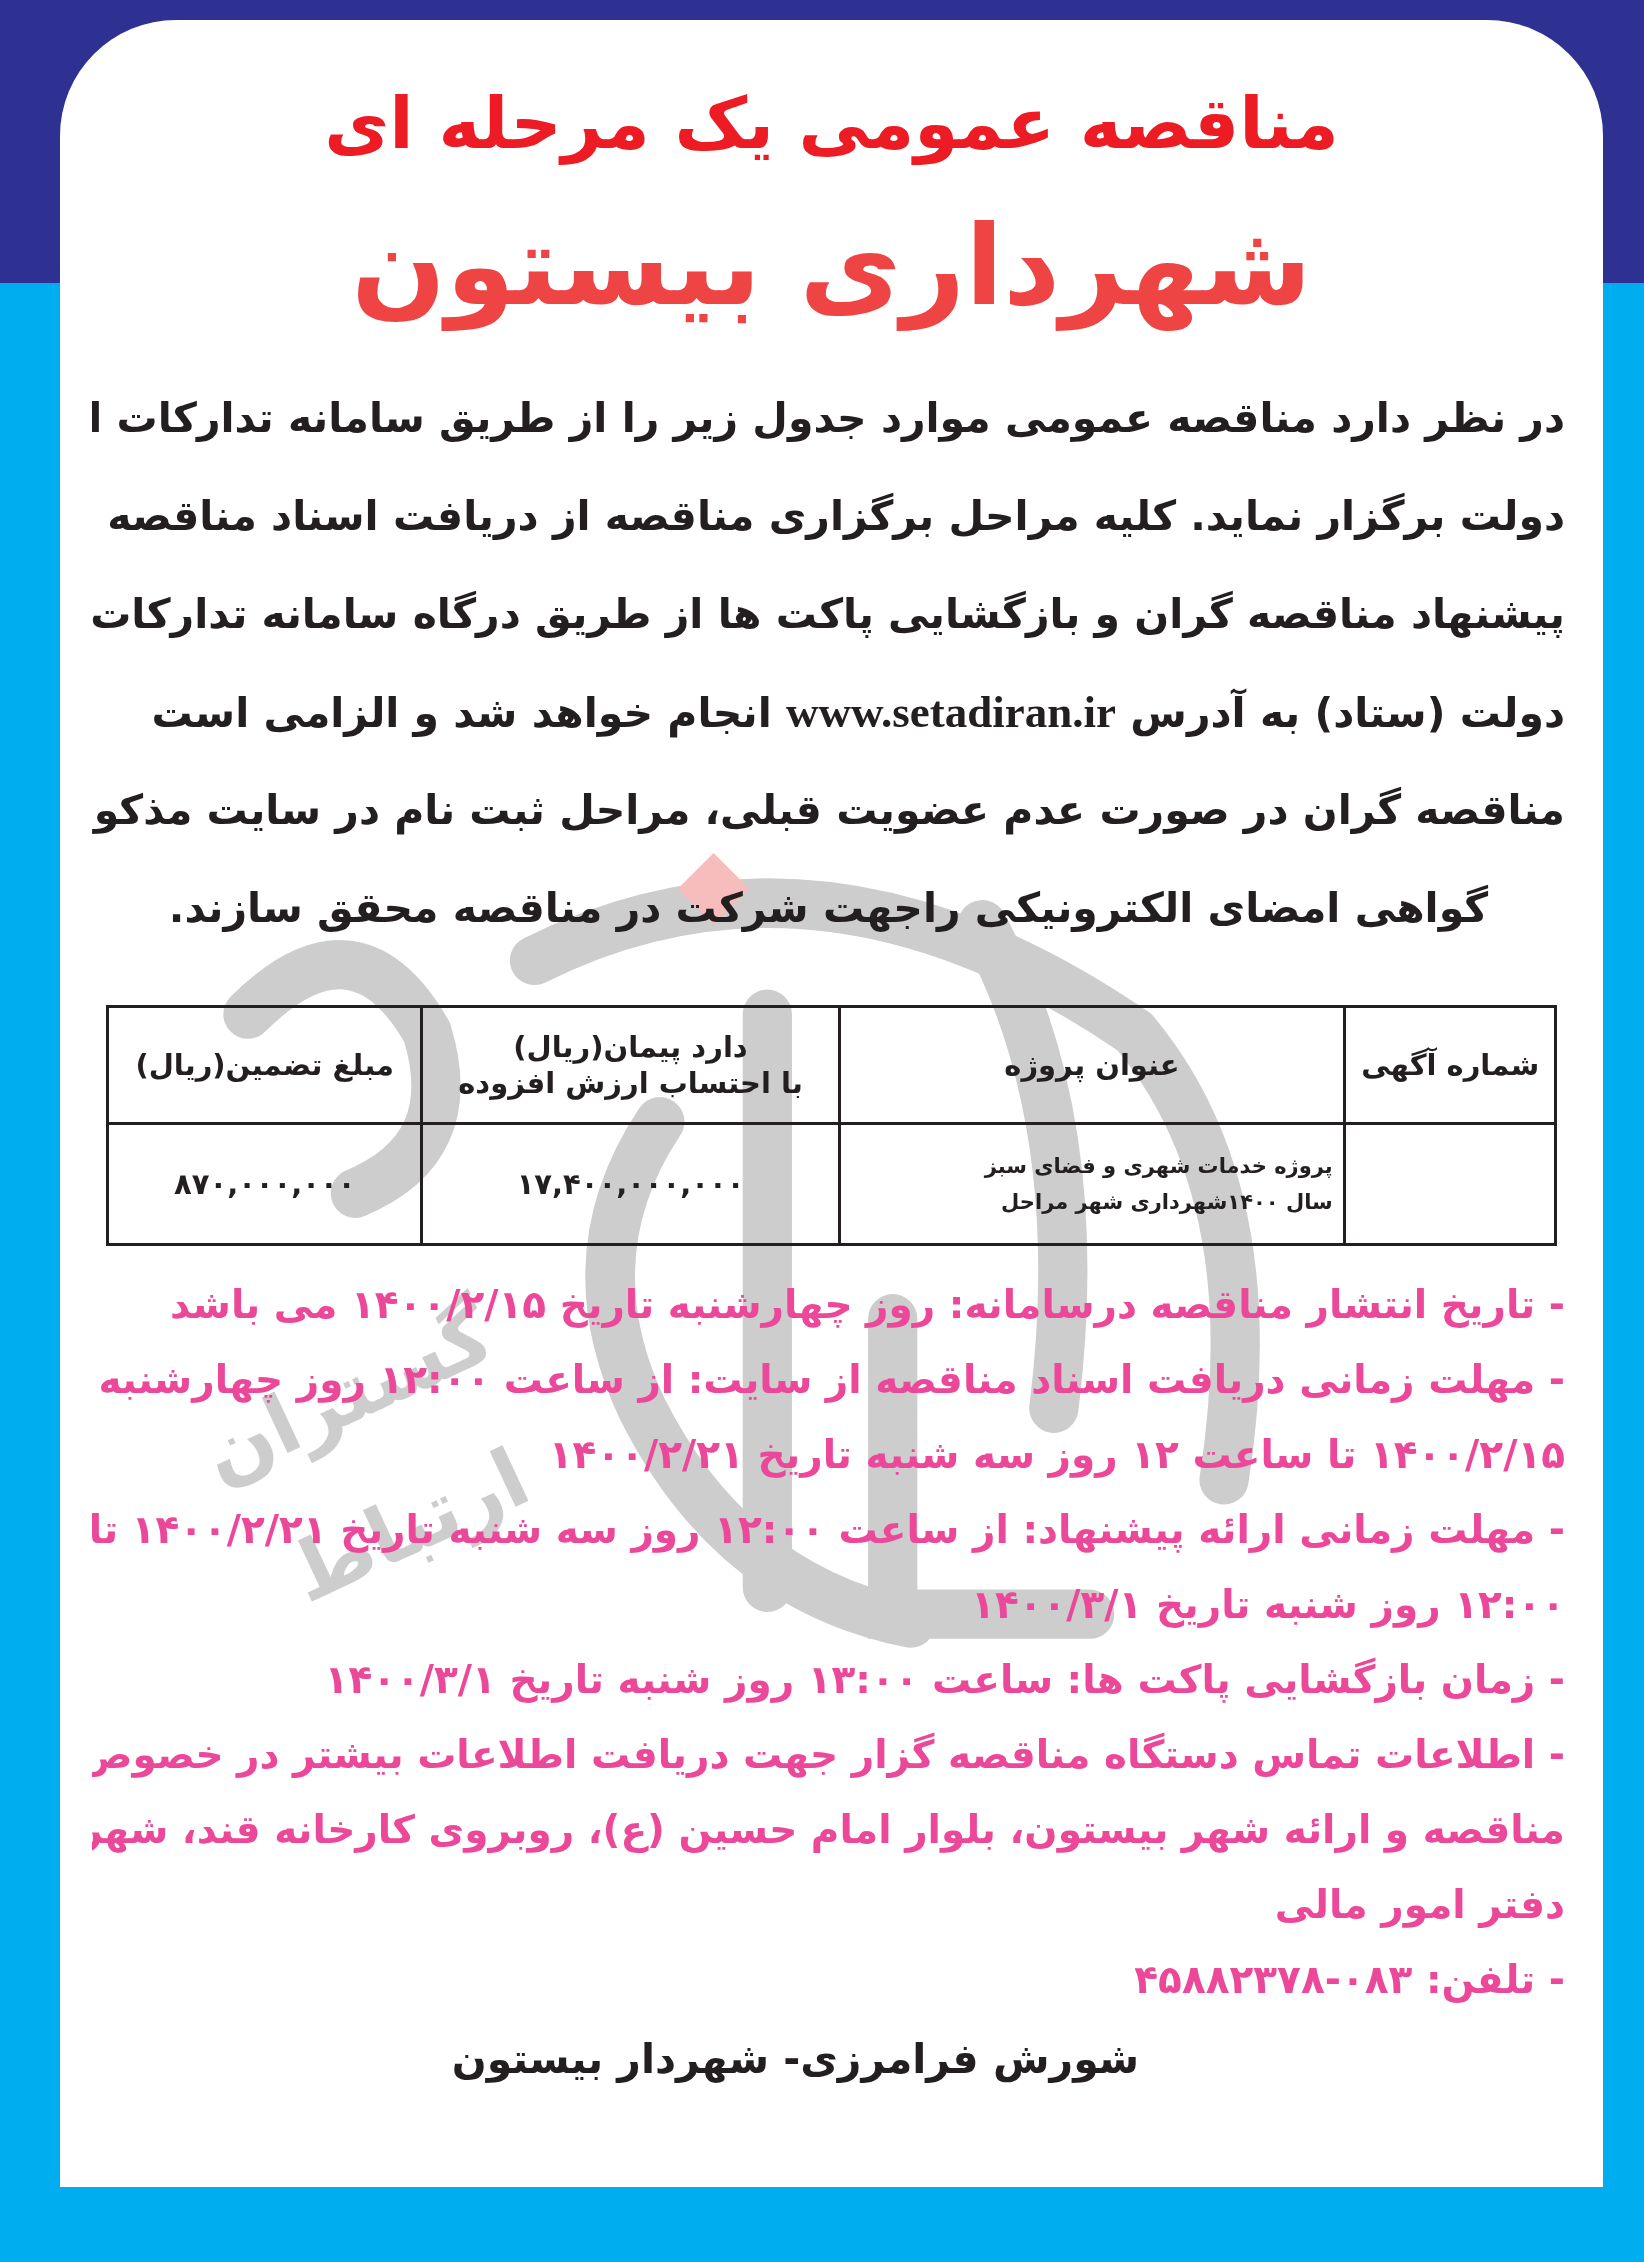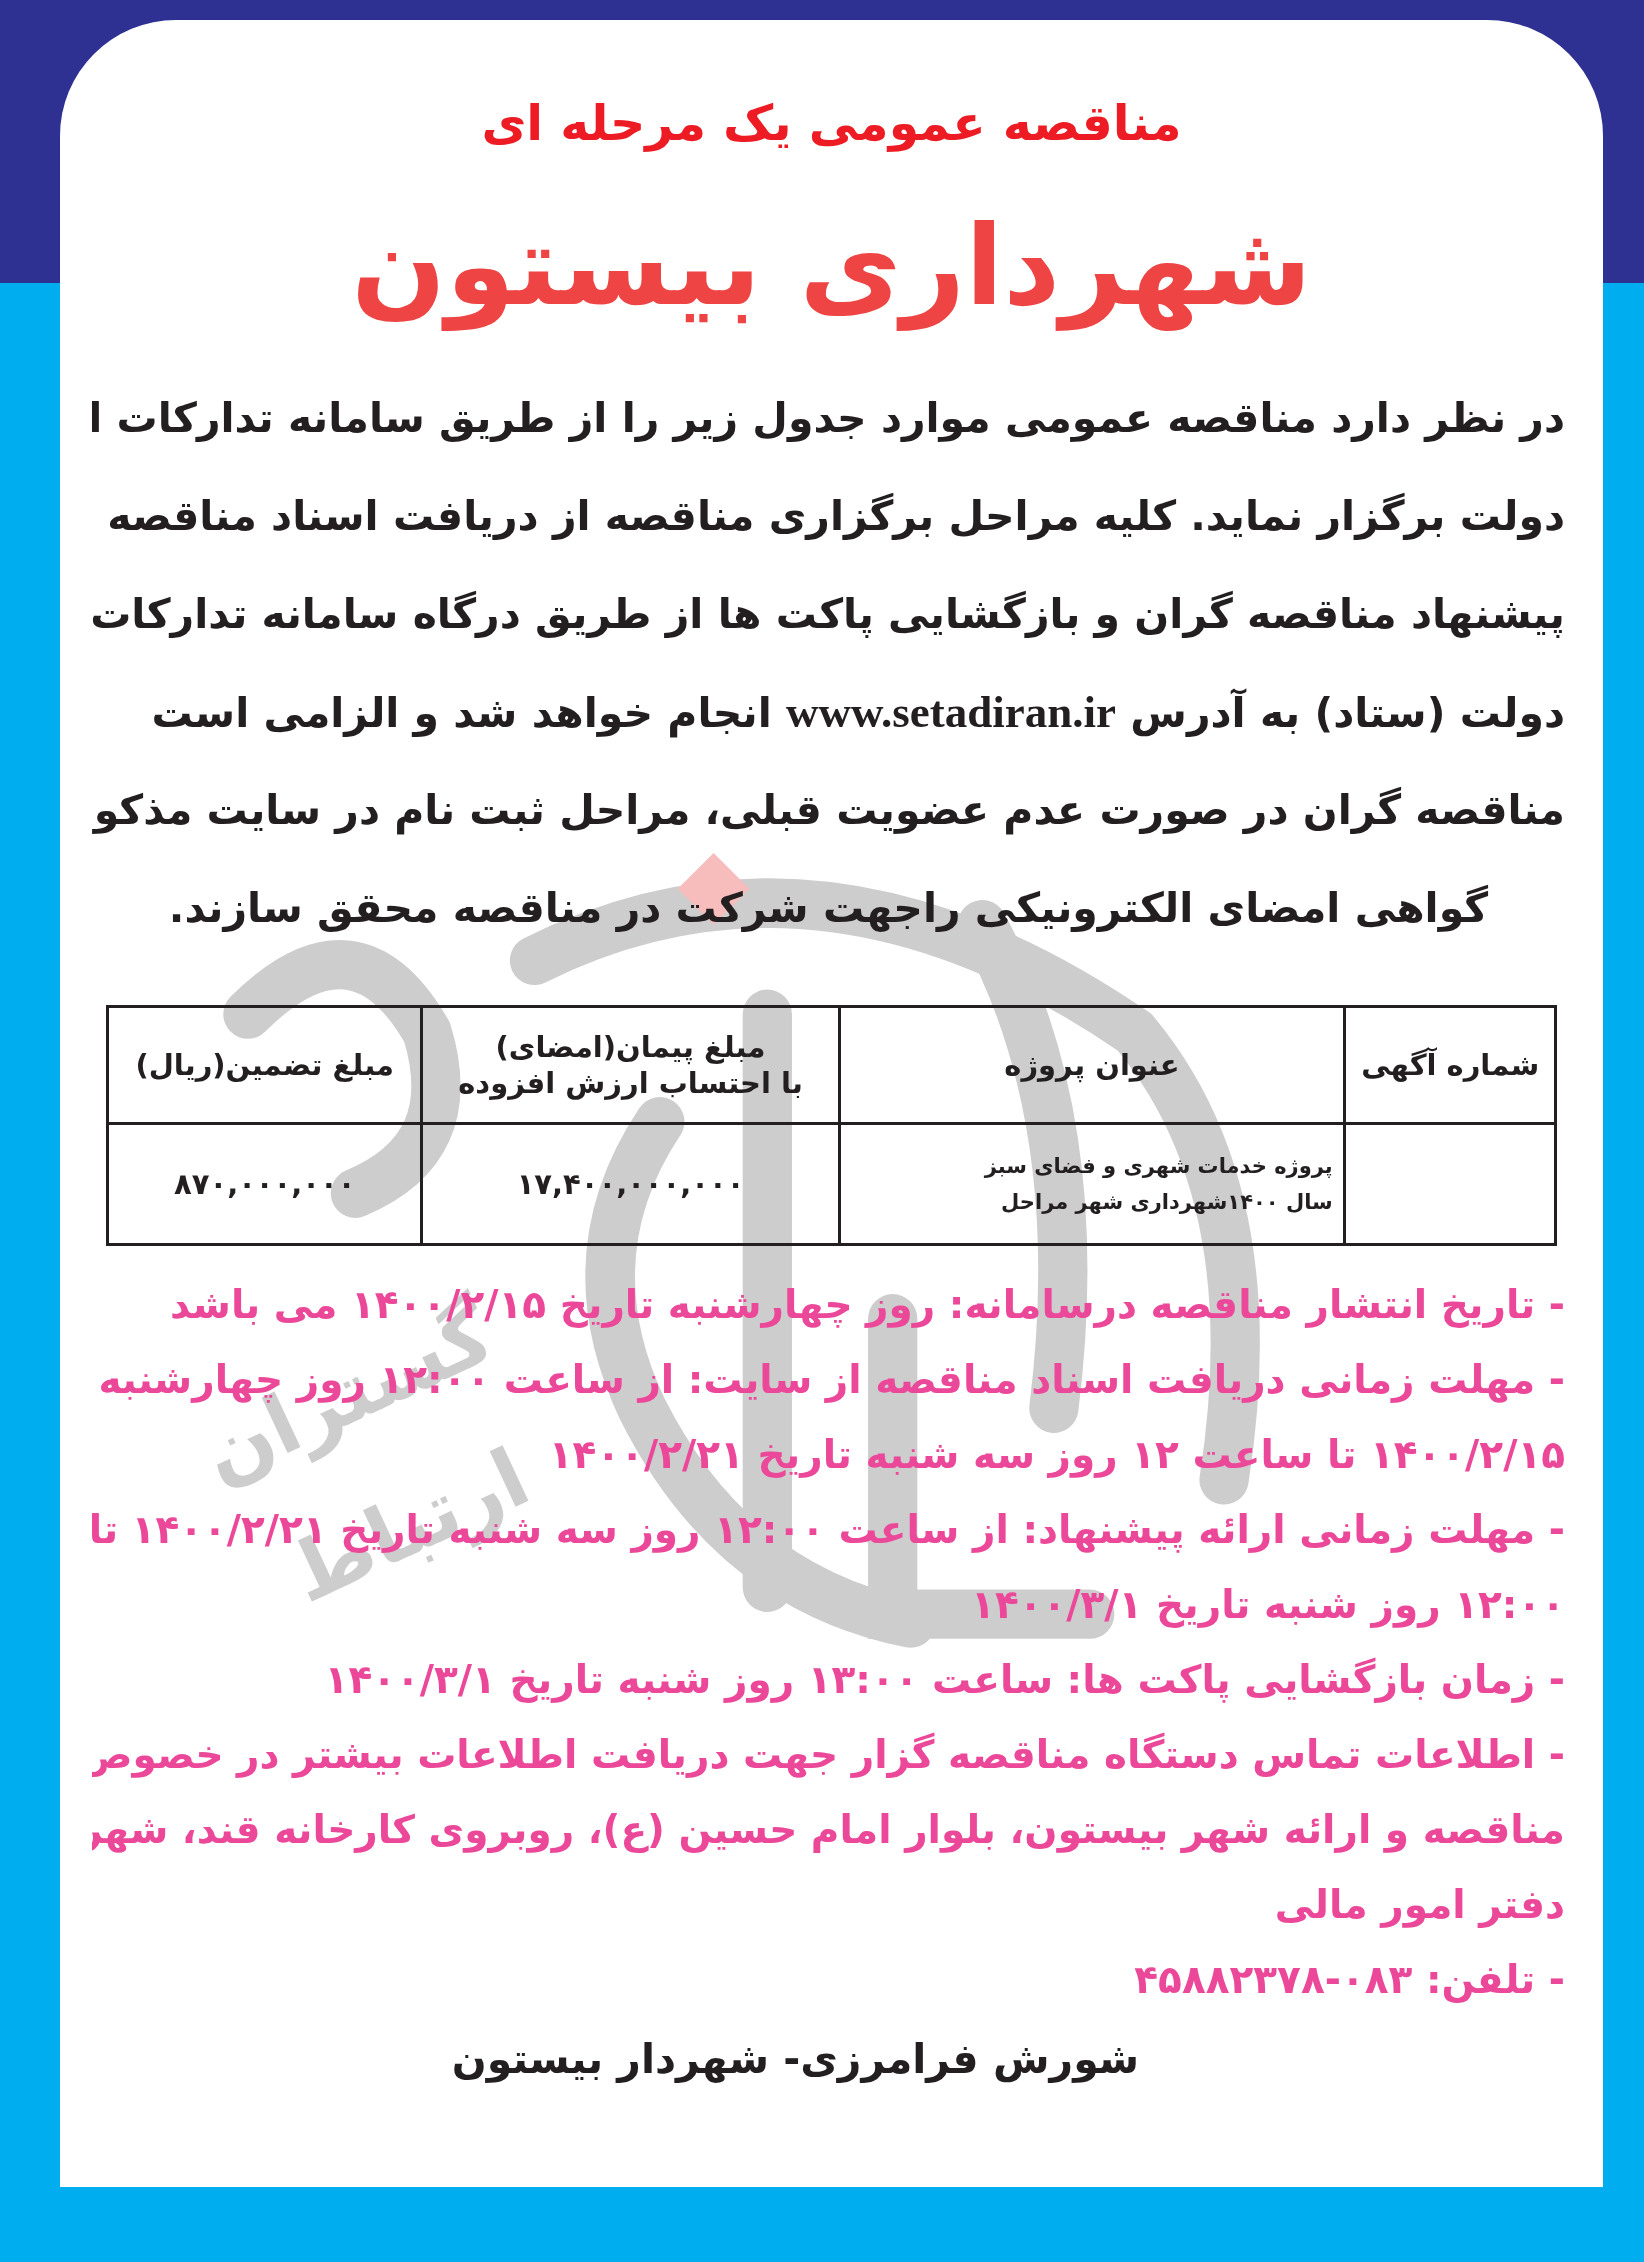--- a/index.html
+++ b/index.html
@@ -55,21 +55,21 @@
     height: 100%;
     direction: rtl;
   }
   .title-red {
     position: absolute;
     top: 54px;
     left: 0;
     width: 100%;
     text-align: center;
     color: #ed1c24;
-    font-size: 49px;
+    font-size: 71px;
     font-weight: bold;
     line-height: 99px;
     letter-spacing: -1.8px;
   }
   .title-black {
     position: absolute;
     top: 179px;
     left: 0;
     width: 100%;
     text-align: center;
@@ -219,21 +219,21 @@
       <span class="line">مناقصه گران در صورت عدم عضویت قبلی، مراحل ثبت نام در سایت مذکور و دریافت</span>
       <span class="line center">گواهی امضای الکترونیکی راجهت شرکت در مناقصه محقق سازند.</span>
     </div>
 
     <table class="tender">
       <thead>
         <tr>
           <th class="col-ad">شماره آگهی</th>
           <th class="col-title">عنوان پروژه</th>
           <th class="col-contract">
-            <div>مبلغ پیمان(امضای)</div>
+            <div>دارد پیمان(ریال)</div>
             <div>با احتساب ارزش افزوده</div>
           </th>
           <th class="col-guarantee">مبلغ تضمین(ریال)</th>
         </tr>
       </thead>
       <tbody>
         <tr>
           <td></td>
           <td class="title-cell">
             <div>پروژه خدمات شهری و فضای سبز</div>

